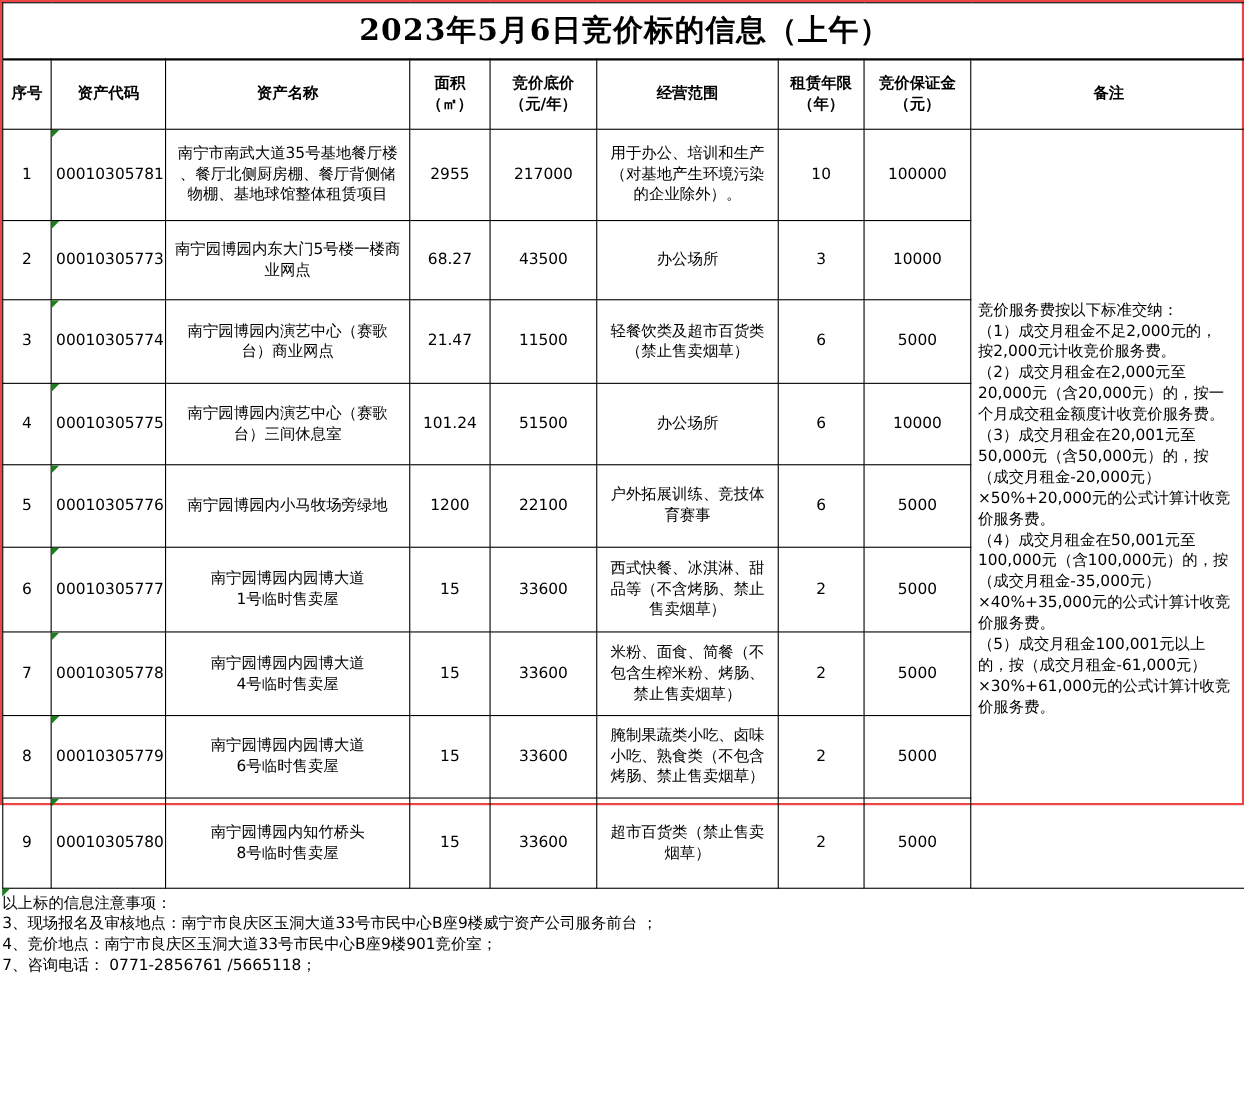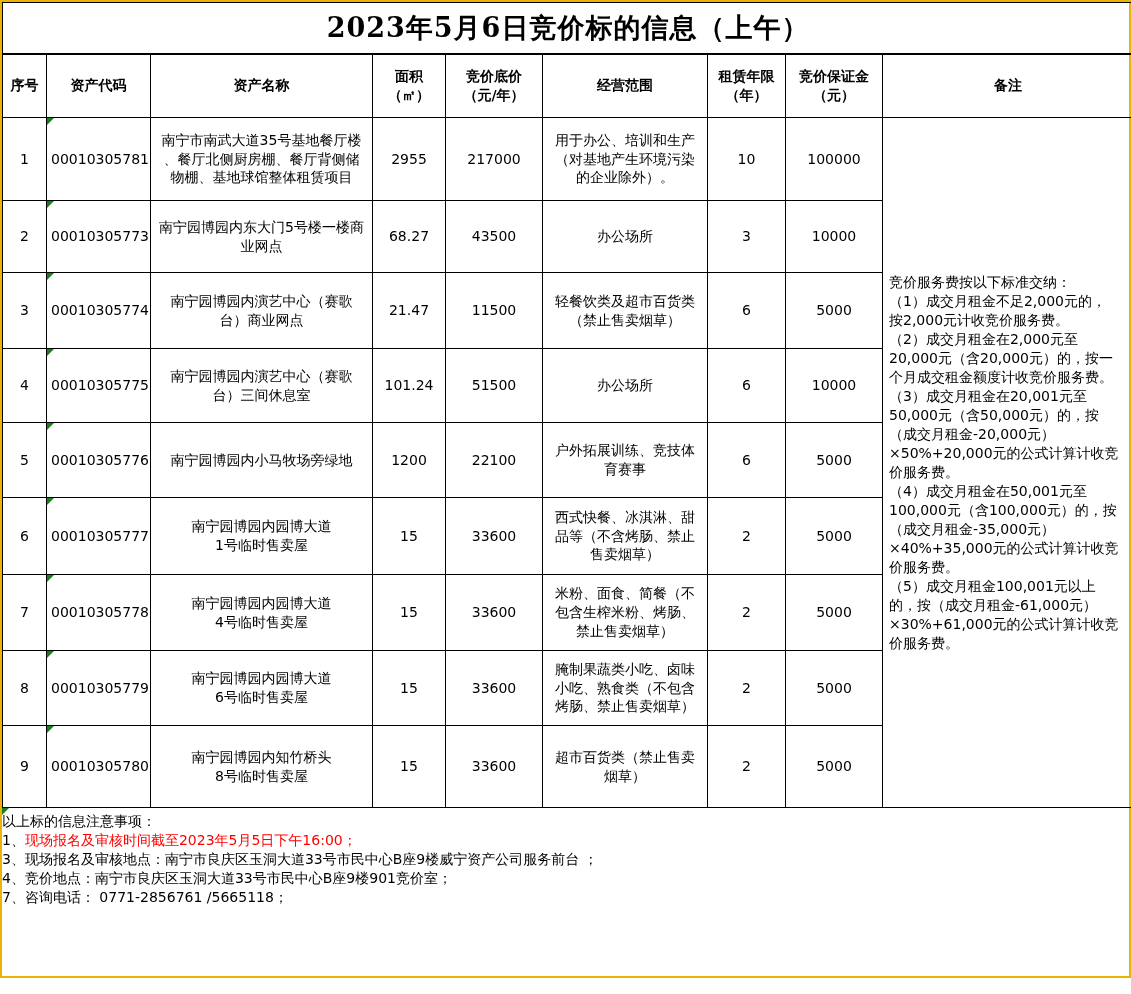--- a/index.html
+++ b/index.html
@@ -1,22 +1,22 @@
 <!DOCTYPE html>
 <html><head>
 <meta charset="utf-8">
 <style>
   html,body{margin:0;padding:0;background:#fff;}
   body{
     width:1131px;height:994px;overflow:hidden;color:#000;
     font-family:"DejaVu Sans","Liberation Sans",sans-serif;
   }
   .sheet{
-    width:1131px;height:978px;box-sizing:border-box;
-    border:2px solid #eab308;background:#fff;
+    width:1131px;height:732px;box-sizing:border-box;
+    border:2px solid #ef4444;background:#fff;
   }
   table{border-collapse:collapse;table-layout:fixed;width:100%;}
   td,th{
     border:1px solid #000;text-align:center;vertical-align:middle;
     padding:2px 4px;font-size:14px;box-sizing:border-box;overflow:hidden;
     font-weight:normal;white-space:pre-line;line-height:1.35;
   }
   .col-no{width:44px;}   .col-code{width:104px;} .col-name{width:222px;}
   .col-area{width:73px;} .col-price{width:97px;} .col-scope{width:165px;}
   .col-years{width:78px;}.col-deposit{width:97px;}.col-remark{width:251px;}
@@ -217,19 +217,18 @@
           <td>2</td>
           <td>5000</td>
         </tr>
       </tbody>
   </table>
 
   <div class="notes">
     <span class="green-tri"></span>
     <div class="note-line">以上标的信息注意事项：</div>
     <div id="notes-lines">
-        <div class="note-line"><span>1、</span><span class="red">现场报名及审核时间截至2023年5月5日下午16:00；</span></div>
         <div class="note-line"><span>3、现场报名及审核地点：南宁市良庆区玉洞大道33号市民中心B座9楼威宁资产公司服务前台 ；</span></div>
         <div class="note-line"><span>4、竞价地点：南宁市良庆区玉洞大道33号市民中心B座9楼901竞价室；</span></div>
         <div class="note-line"><span>7、咨询电话： 0771-2856761 /5665118；</span></div>
       </div>
   </div>
 </div>
 
 </body></html>

